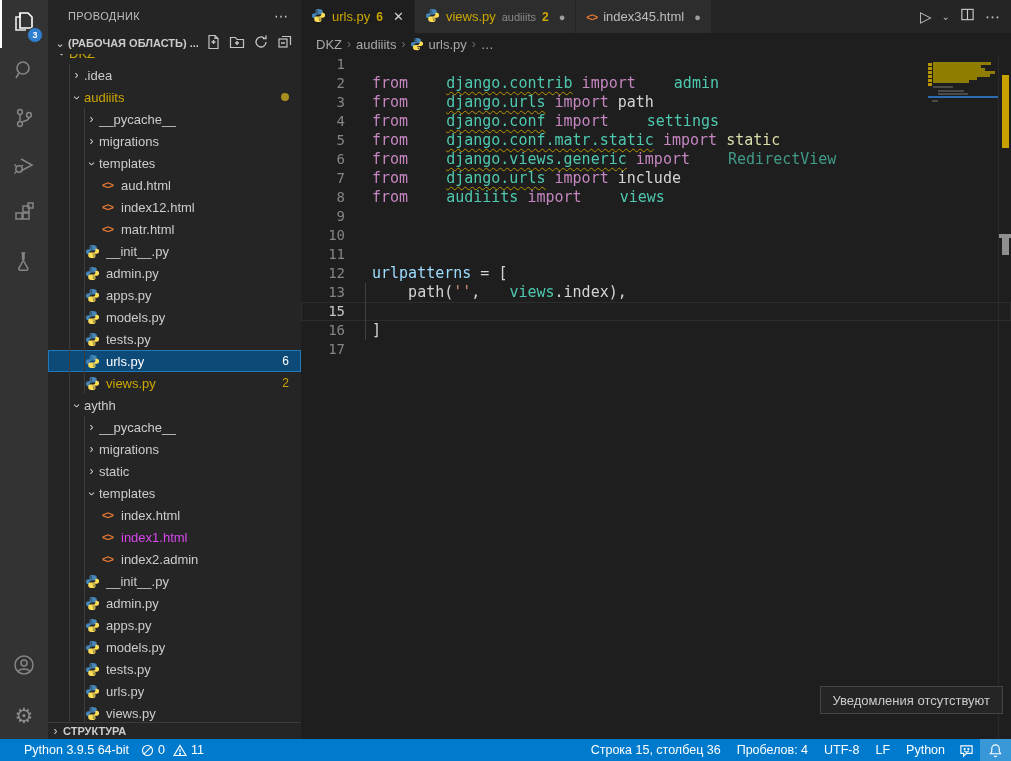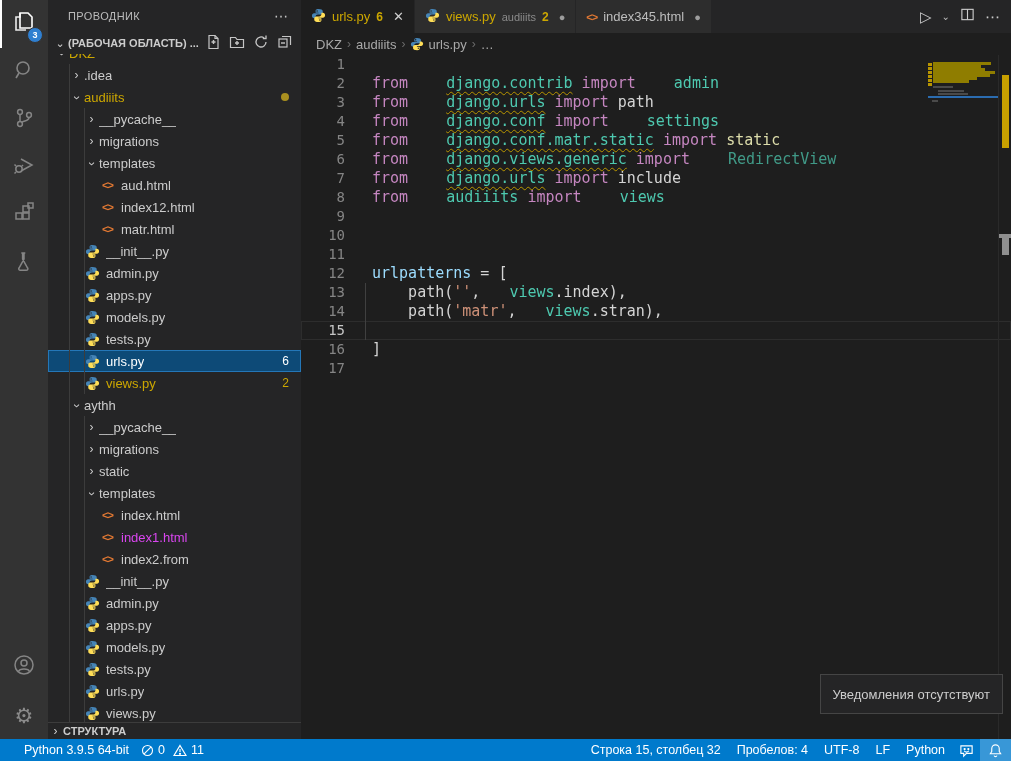--- a/index.html
+++ b/index.html
@@ -94,21 +94,21 @@
   .mm-bar { position:absolute; height:3px; background:#8f7d00; }
   .mm-tick { position:absolute; left:0; width:4px; height:3px; background:#b89500; }
   .mm-faint { position:absolute; height:2px; background:#4a4a4a; }
   .mm-line { position:absolute; left:0; right:0; height:2px; background:#2b6cb0; }
   .overview { position:absolute; top:0; right:0; width:13px; bottom:0; border-left:1px solid #2a2a2a; }
   .ov-warn { position:absolute; left:3px; width:7px; top:20px; height:73px; background:#c8a000; }
   .ov-t-h { position:absolute; left:0; right:0; top:179px; height:4px; background:#8f8f8f; }
   .ov-t-v { position:absolute; left:3px; width:7px; top:183px; height:17px; background:#8f8f8f; }
 
   
-  .toast { position:absolute; right:8px; bottom:25px; height:40px; padding:0 12px;
+  .toast { position:absolute; right:8px; bottom:25px; height:28px; padding:0 12px;
     background:#252526; border:1px solid #454545; color:#cccccc; font-size:13px;
     display:flex; align-items:center; z-index:5; }
 
   
   .statusbar { height:22px; background:#007acc; display:flex; align-items:center;
     color:#ffffff; font-size:12.5px; padding:0 0 0 18px; }
   .sb-item { display:flex; align-items:center; gap:4px; padding:0 6px; height:24px; cursor:pointer; }
   .sb-item svg { display:block; }
   .sb-right { margin-left:auto; display:flex; align-items:center; }
   .sb-item.bell-active { background:rgba(255,255,255,.22); padding:0 8px; }
@@ -364,21 +364,21 @@
         <div class="row" style="padding-left: 51px;">
           <span class="ficon">
             <span class="html-glyph">&lt;&gt;</span>
           </span>
           <span class="rlabel" style="color:#d946ef">index1.html</span>
         </div>
         <div class="row" style="padding-left: 51px;">
           <span class="ficon">
             <span class="html-glyph">&lt;&gt;</span>
           </span>
-          <span class="rlabel" style="color:#cccccc">index2.from</span>
+          <span class="rlabel" style="color:#cccccc">index2.admin</span>
         </div>
         <div class="row" style="padding-left: 36px;">
           <span class="ficon">
             <svg viewBox="0 0 16 16">
               <path fill="#4584b6" d="M7.9 1C5 1 4.9 2.3 4.9 3.2V5h3.2v.6H3.3C1.9 5.6 1 6.8 1 8.2c0 1.5.9 2.7 2.3 2.7h1.6V9.2C4.9 8 6 7 7.3 7h3.2c1.1 0 2-.9 2-2V3.2C12.5 1.9 10.8 1 7.9 1zM6.5 2.4a.75.75 0 1 1 0 1.5.75.75 0 0 1 0-1.5z"></path>
               <path fill="#ffde57" d="M8.1 15c2.9 0 3-1.3 3-2.2V11H7.9v-.6h4.8c1.4 0 2.3-1.2 2.3-2.6 0-1.5-.9-2.7-2.3-2.7h-1.6v1.7C11.1 8 10 9 8.7 9H5.5c-1.1 0-2 .9-2 2v1.8C3.5 14.1 5.2 15 8.1 15zM9.5 13.6a.75.75 0 1 1 0-1.5.75.75 0 0 1 0 1.5z"></path>
             </svg>
           </span>
           <span class="rlabel" style="color:#cccccc">__init__.py</span>
         </div>
@@ -513,21 +513,20 @@
           <div class="codeline"><span class="lnum">4</span><span class="ltext"><span class="tk-kw">from </span><span class="tk-mod tk-u">django.conf</span><span class="tk-kw"> import </span><span class="tk-mod">settings</span></span></div>
           <div class="codeline"><span class="lnum">5</span><span class="ltext"><span class="tk-kw">from </span><span class="tk-mod tk-u">django.conf.matr.static</span><span class="tk-kw"> import </span><span class="tk-fn">static</span></span></div>
           <div class="codeline"><span class="lnum">6</span><span class="ltext"><span class="tk-kw">from </span><span class="tk-mod tk-u">django.views.generic</span><span class="tk-kw"> import </span><span class="tk-mod tk-dim">RedirectView</span></span></div>
           <div class="codeline"><span class="lnum">7</span><span class="ltext"><span class="tk-kw">from </span><span class="tk-mod tk-u">django.urls</span><span class="tk-kw"> import </span><span class="tk-pl">include</span></span></div>
           <div class="codeline"><span class="lnum">8</span><span class="ltext"><span class="tk-kw">from </span><span class="tk-mod">audiiits</span><span class="tk-kw"> import </span><span class="tk-mod">views</span></span></div>
           <div class="codeline"><span class="lnum">9</span><span class="ltext"></span></div>
           <div class="codeline"><span class="lnum">10</span><span class="ltext"></span></div>
           <div class="codeline"><span class="lnum">11</span><span class="ltext"></span></div>
           <div class="codeline"><span class="lnum">12</span><span class="ltext"><span class="tk-var">urlpatterns</span><span class="tk-pl"> = [</span></span></div>
           <div class="codeline"><span class="lnum">13</span><span class="ltext"><span class="tk-pl">    path(</span><span class="tk-str">''</span><span class="tk-pl">,</span><span class="tk-mod">views</span><span class="tk-pl">.index),</span></span></div>
-          <div class="codeline"><span class="lnum">14</span><span class="ltext"><span class="tk-pl">    path(</span><span class="tk-str">'matr'</span><span class="tk-pl">,</span><span class="tk-mod">views</span><span class="tk-pl">.stran),</span></span></div>
           <div class="codeline cur"><span class="lnum">15</span></div>
           <div class="codeline"><span class="lnum">16</span><span class="ltext"><span class="tk-pl">]</span></span></div>
           <div class="codeline"><span class="lnum">17</span><span class="ltext"></span></div>
         </div>
       <div class="indent-guide"></div>
 
       <div class="minimap">
         <div class="mm-tick" style="top:6px"></div>
           <div class="mm-tick" style="top:10px"></div>
         <div class="mm-tick" style="top:14px"></div>
@@ -572,21 +571,21 @@
     <span style="margin-left:4px">
       <svg width="14" height="13" viewBox="0 0 14 13" fill="none" stroke="#ffffff" stroke-width="1.2">
         <path d="M7 1.5 L13 11.5 H1 Z"></path>
           <line x1="7" y1="5" x2="7" y2="8"></line>
           <circle cx="7" cy="9.8" r=".5" fill="#fff"></circle>
       </svg>
     </span>
     <span>11</span>
   </div>
   <div class="sb-right" id="sb-right">
-    <div class="sb-item" style="padding: 0px 8px;">Строка 15, столбец 32</div>
+    <div class="sb-item" style="padding: 0px 8px;">Строка 15, столбец 36</div>
       <div class="sb-item" style="padding: 0px 8px;">Пробелов: 4</div>
       <div class="sb-item" style="padding: 0px 8px;">UTF-8</div>
       <div class="sb-item" style="padding: 0px 8px;">LF</div>
       <div class="sb-item" style="padding: 0px 8px;">Python</div>
       <div class="sb-item">
       <span>
         <svg width="15" height="15" viewBox="0 0 16 16" fill="none" stroke="#ffffff" stroke-width="1.2">
           <path d="M2 3 h12 v8 h-6 l-3 3 v-3 h-3 z"></path>
           <circle cx="6" cy="6.5" r=".6" fill="#fff"></circle>
             <circle cx="10" cy="6.5" r=".6" fill="#fff"></circle>

